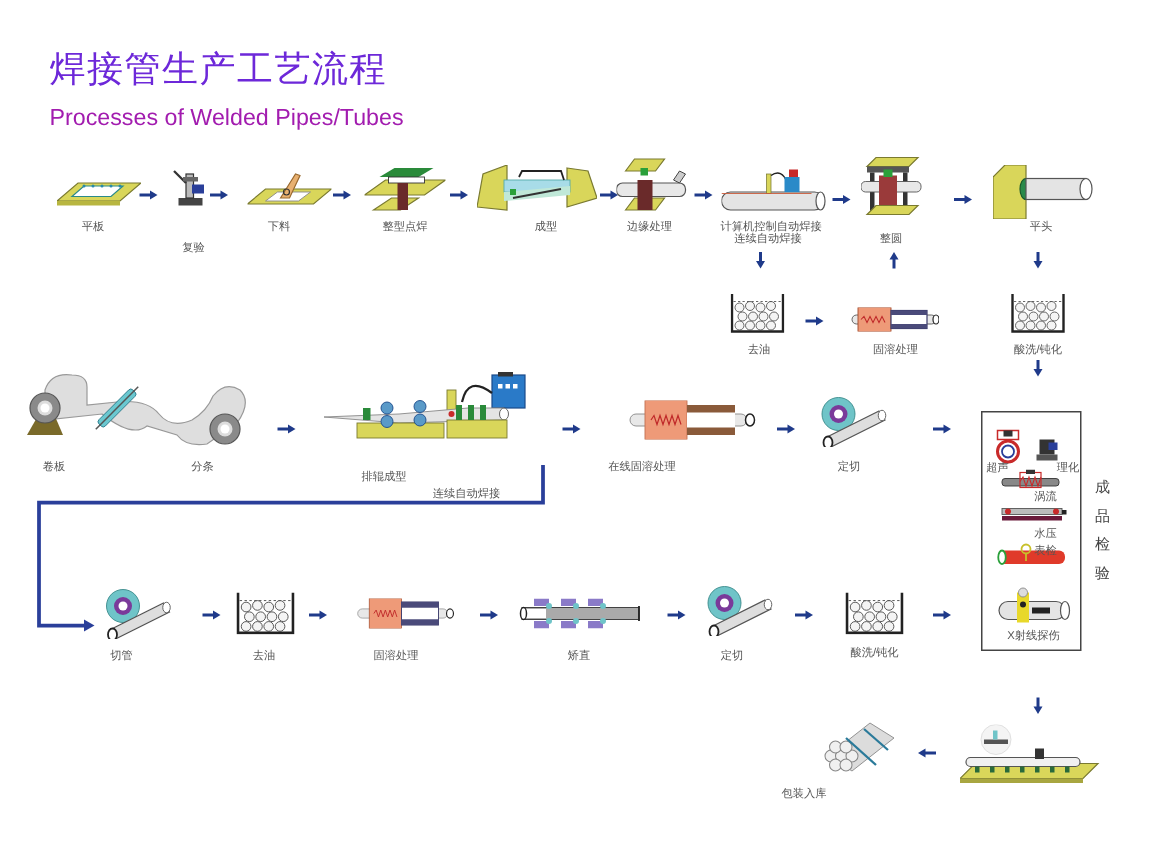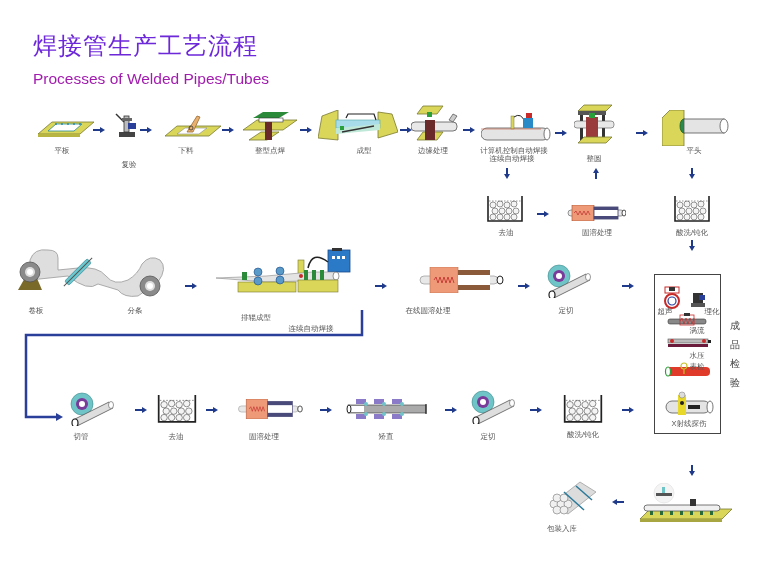--- a/index.html
+++ b/index.html
@@ -430,21 +430,21 @@
       <circle cx="15" cy="24" r="4"></circle>
       <circle cx="22" cy="24" r="4"></circle>
     <circle cx="11" cy="30" r="4"></circle>
       <circle cx="18" cy="30" r="4"></circle>
     <circle cx="11" cy="18" r="4"></circle>
       <circle cx="18" cy="18" r="4"></circle>
   </g>
   <line x1="18" y1="12" x2="38" y2="30" stroke="#2a7a9a" stroke-width="1.5"></line>
   <line x1="30" y1="6" x2="46" y2="20" stroke="#2a7a9a" stroke-width="1.5"></line>
 </svg>
-<div class="lbl" style="left:562px;top:524px">包装入库</div>
+<div class="lbl" style="left:536px;top:524px">包装入库</div>
 <svg class="ico" style="left:640px;top:483px" width="94" height="40" viewBox="0 0 94 40">
   <circle cx="24" cy="10" r="10" fill="#f4f4f4" stroke="#ddd" stroke-width="0.6"></circle>
   <rect x="16" y="10" width="16" height="3" fill="#555"></rect>
   <rect x="22" y="4" width="3" height="6" fill="#6fc4c8"></rect>
   <polygon points="0,36 10,26 92,26 82,36" fill="#d9d65a" stroke="#7a7a30" stroke-width="0.8"></polygon>
   <polygon points="0,36 82,36 82,39 0,39" fill="#a8a640"></polygon>
   <rect x="4" y="22" width="76" height="6" rx="3" fill="#f0f0f0" stroke="#555" stroke-width="0.8"></rect>
   <rect x="50" y="16" width="6" height="7" fill="#333"></rect>
   <g fill="#2a6a3a">
       <rect x="10" y="28" width="3" height="4"></rect>

